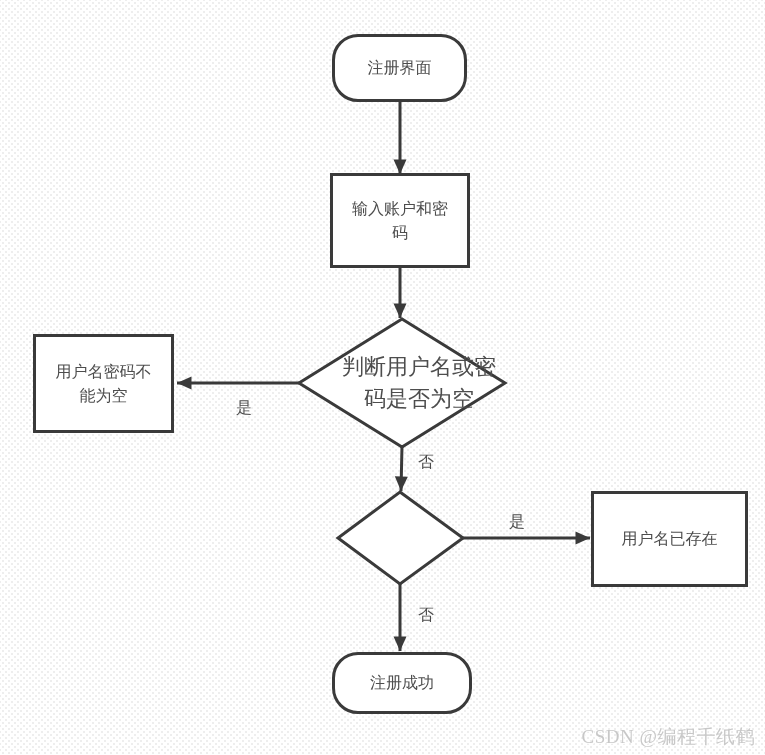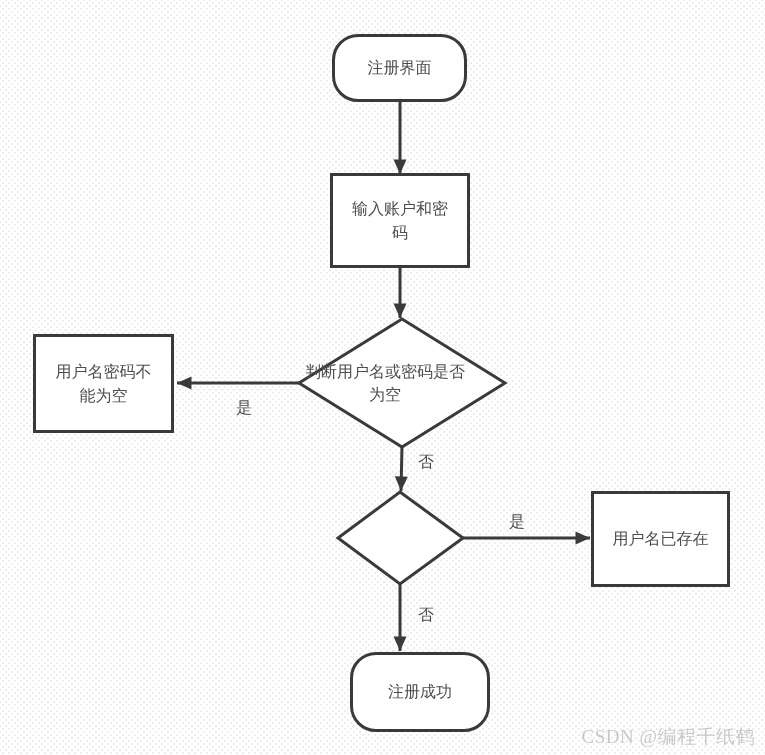--- a/index.html
+++ b/index.html
@@ -30,22 +30,22 @@
     position:absolute;z-index:2;box-sizing:border-box;
     border:3px solid var(--stroke);background:var(--fill);
     display:flex;align-items:center;justify-content:center;
     text-align:center;font-size:16px;line-height:1.45;
     word-break:break-all;
   }
   .terminator{border-radius:26px;}
   .node .txt{display:block;}
   .dtext{
     position:absolute;z-index:3;
-    display:flex;align-items:center;justify-content:flex-start;
-    text-align:center;font-size:16px;line-height:1.45;
+    display:flex;align-items:center;justify-content:flex-end;
+    text-align:center;font-size:22px;line-height:1.45;
     word-break:break-all;pointer-events:none;
   }
   .dtext .txt{display:block;}
   .edge-label{
     position:absolute;z-index:3;width:32px;text-align:center;
     font-size:16px;
   }
   .watermark{
     position:absolute;z-index:3;right:10px;top:724px;
     font-size:19px;color:var(--wm);
@@ -81,25 +81,25 @@
   </div>
 
   <div class="node" style="left:33px;top:334px;width:141px;height:99px;">
     <span class="txt" style="max-width:102px;">用户名密码不能为空</span>
   </div>
 
   <div class="node" style="left:330px;top:173px;width:140px;height:95px;">
     <span class="txt" style="max-width:102px;">输入账户和密码</span>
   </div>
 
-  <div class="node" style="left:591px;top:491px;width:139px;height:96px;">
+  <div class="node" style="left:591px;top:491px;width:157px;height:96px;">
     <span class="txt">用户名已存在</span>
   </div>
 
-  <div class="node terminator" style="left:350px;top:652px;width:140px;height:80px;">
+  <div class="node terminator" style="left:332px;top:652px;width:140px;height:62px;">
     <span class="txt">注册成功</span>
   </div>
 
   <div class="dtext" style="left:299px;top:319px;width:206px;height:128px;">
     <span class="txt" style="max-width:172px;">判断用户名或密码是否为空</span>
   </div>
 
 
   <div class="edge-label" style="left:228px;top:398px;">是</div>
 

